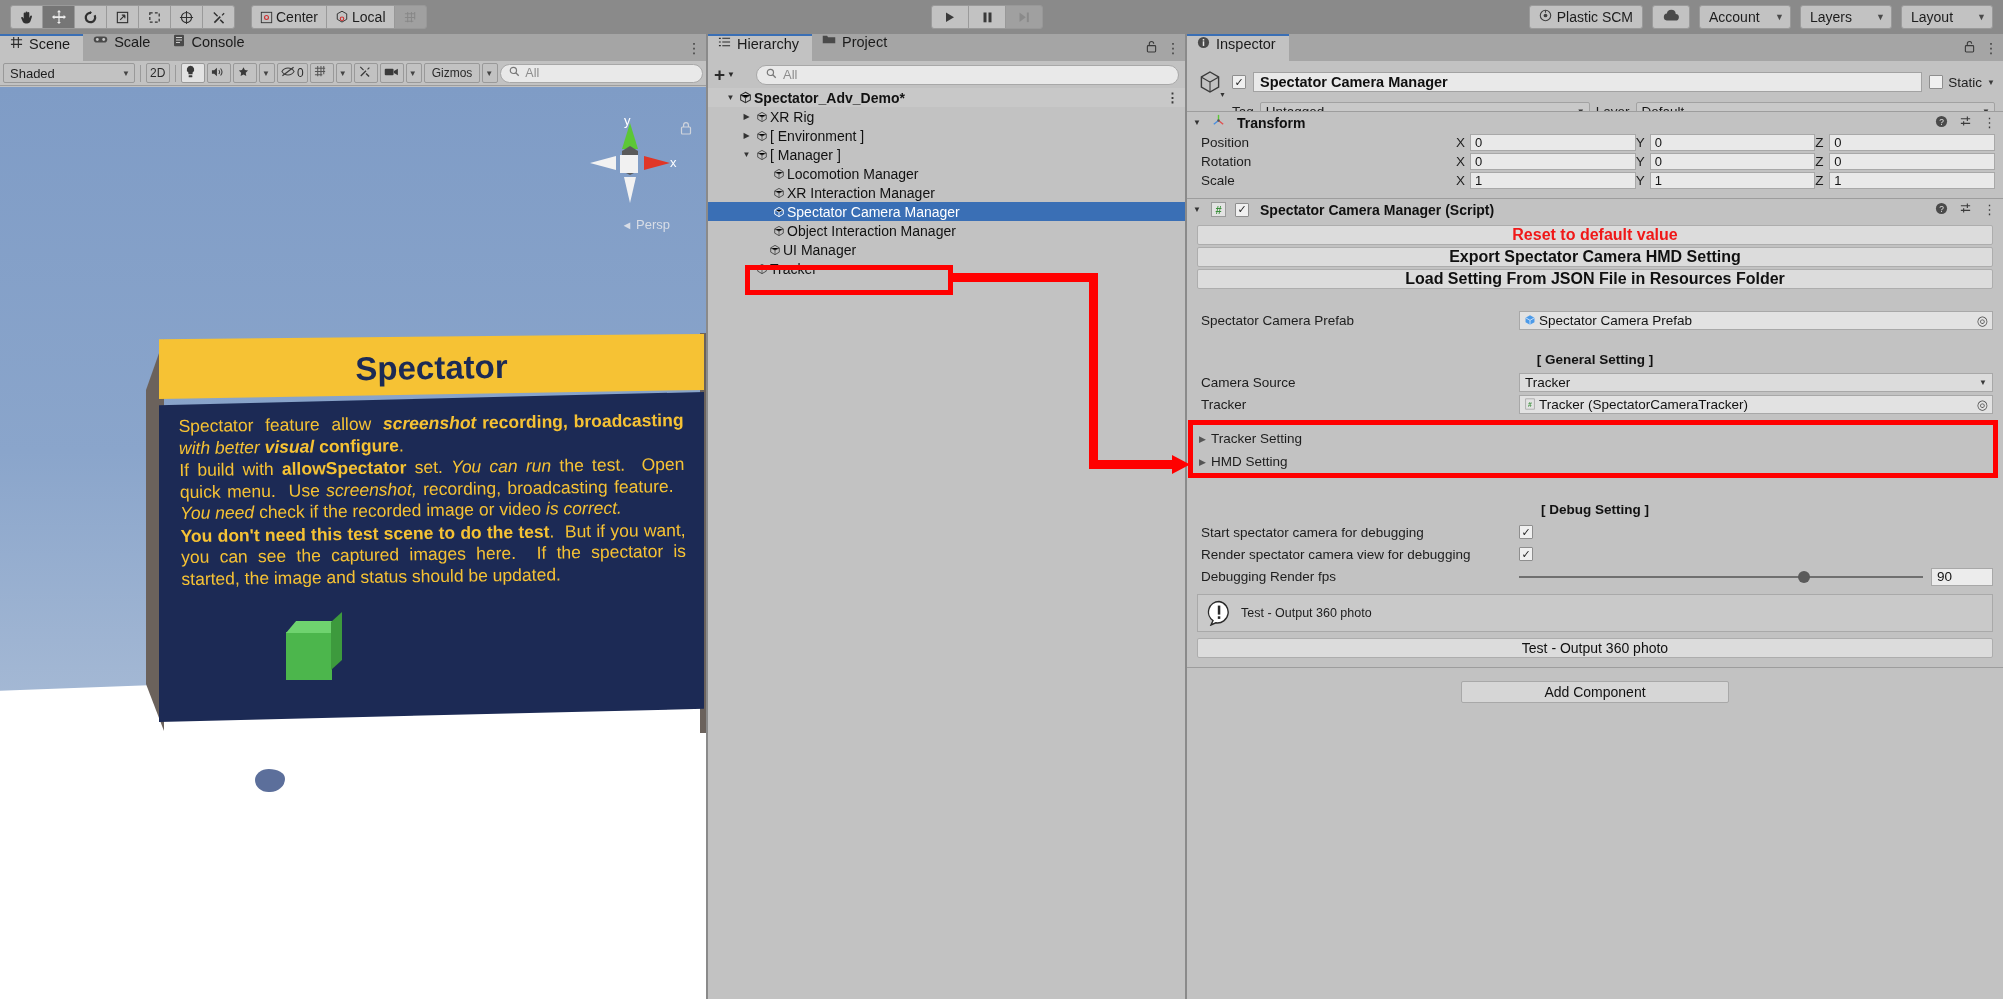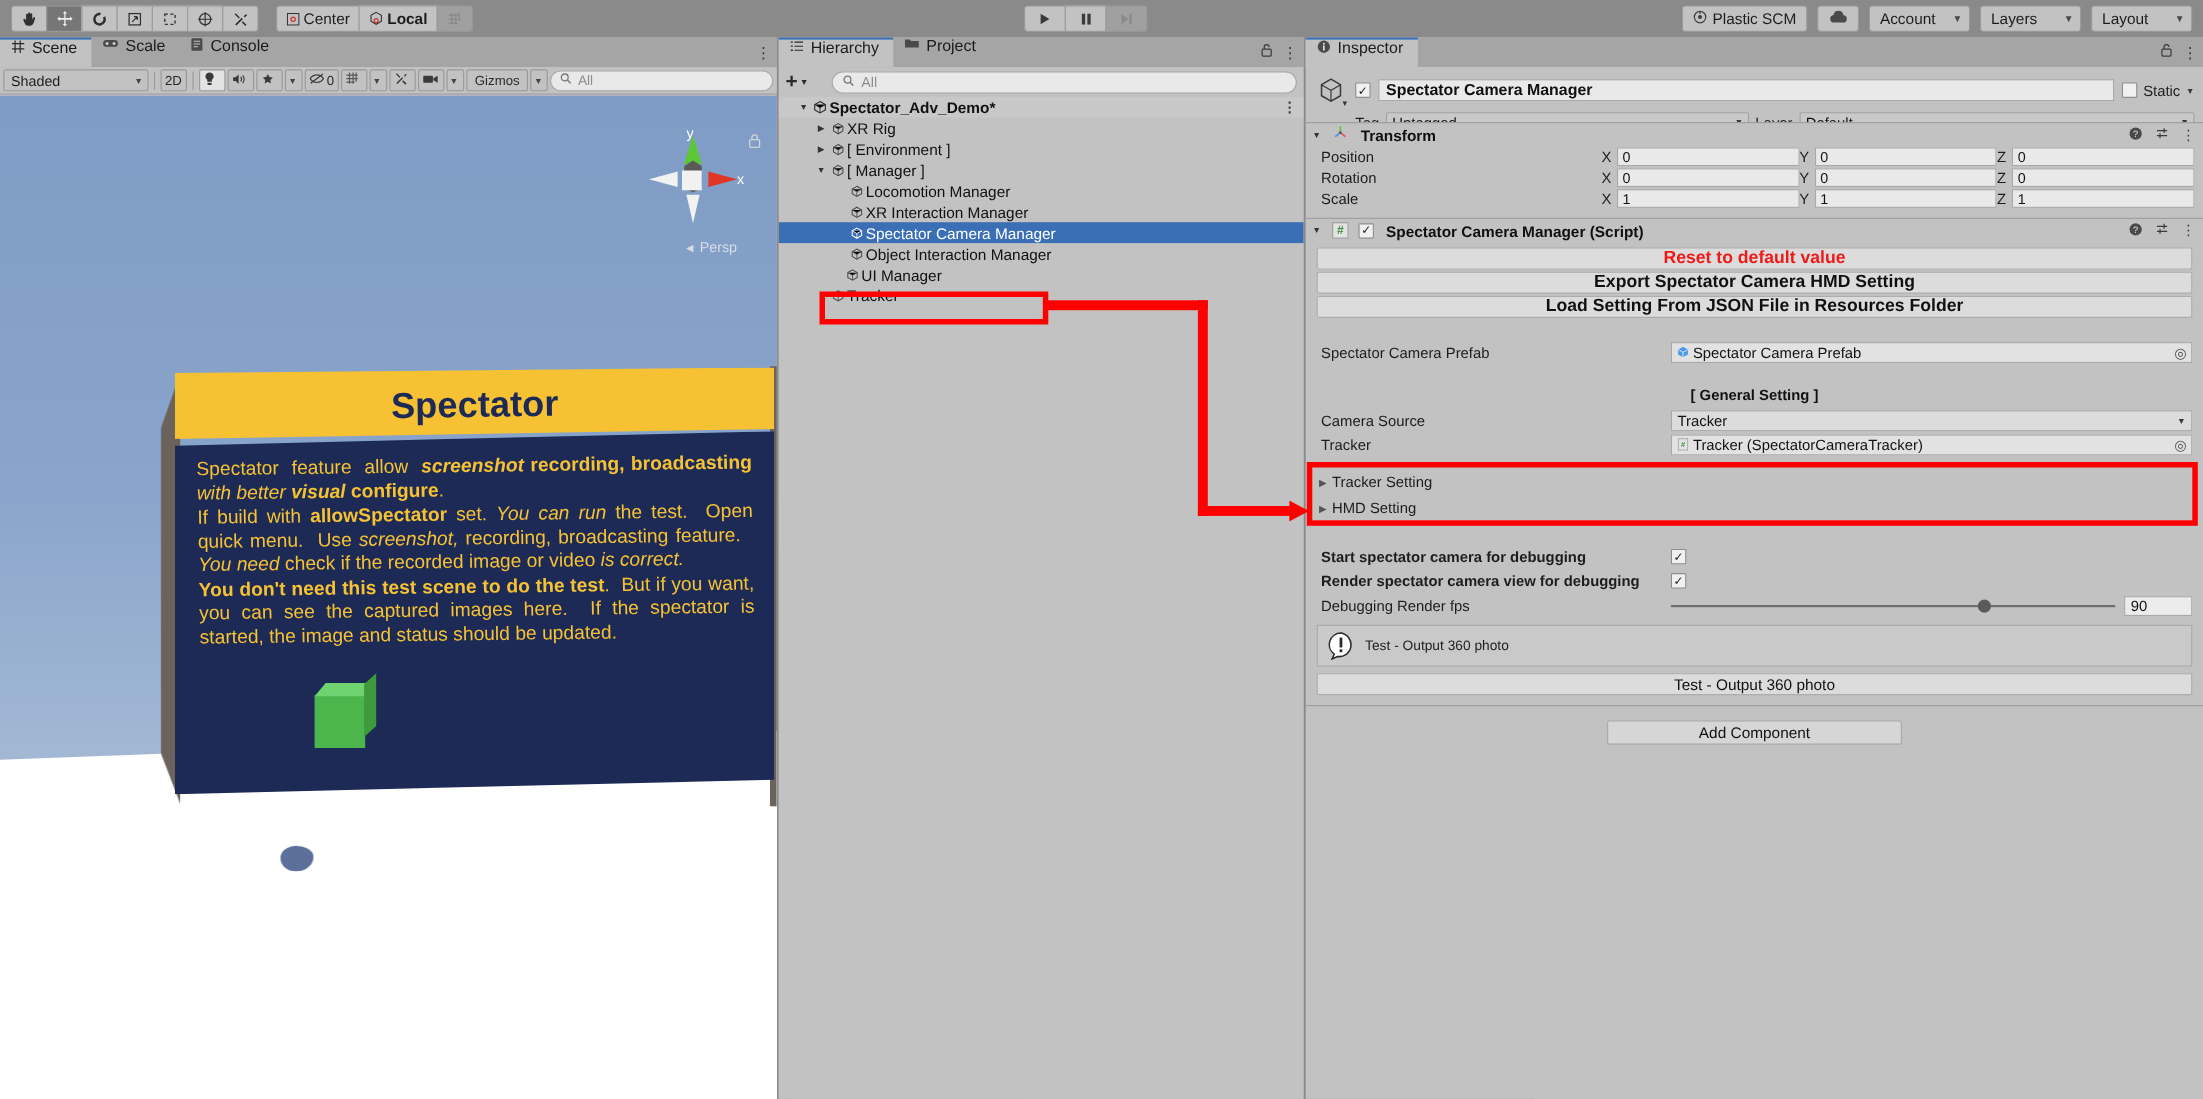--- a/index.html
+++ b/index.html
@@ -268,21 +268,21 @@
   .drop-row .dctl {
     flex: 1; height: 19px; background: #dcdcdc; border: 1px solid #a8a8a8;
     display: flex; align-items: center; justify-content: space-between;
     padding: 0 5px; font-size: 13.5px; color: #121212;
   }
 
   .fold-row { height: 23px; display: flex; align-items: center; padding-left: 12px; font-size: 13.5px; color: #1d1d1d; gap: 5px; }
   .fold-row .fa { font-size: 9px; color: #555; }
 
   .chk-row { height: 22px; display: flex; align-items: center; padding: 0 10px 0 14px; font-size: 13.5px; color: #1d1d1d; }
-  .chk-row .clabel { width: 318px; flex: 0 0 318px; font-weight: bold; }
+  .chk-row .clabel { width: 318px; flex: 0 0 318px; }
 
   .slider-row { height: 23px; display: flex; align-items: center; padding: 0 10px 0 14px; font-size: 13.5px; color: #1d1d1d; }
   .slider-row .slabel { width: 318px; flex: 0 0 318px; }
   .slider-track { flex: 1; height: 2px; background: #6f6f6f; position: relative; margin-right: 8px; }
   .slider-knob {
     position: absolute; top: -5px; left: 69%; width: 12px; height: 12px;
     background: #5a5a5a; border-radius: 50%;
   }
   .slider-val {
     width: 62px; height: 18px; background: #ececec; border: 1px solid #a8a8a8;
@@ -359,21 +359,21 @@
     </div>
     <div class="gap"></div>
     <div class="tgroup">
       <div class="tbtn first" style="min-width:auto;padding:0 8px;">
         <svg width="13" height="13" viewBox="0 0 16 16">
             <rect x="1.6" y="1.6" width="12.8" height="12.8" fill="none" stroke="#303030" stroke-width="1.1"></rect>
             <circle cx="8" cy="8" r="2.4" fill="none" stroke="#d03030" stroke-width="1.4"></circle>
           </svg>
         <span class="lbl">Center</span>
       </div>
-      <div class="tbtn" style="min-width:auto;padding:4px 8px;font-weight:bold;">
+      <div class="tbtn" style="min-width:auto;padding:4px 8px;">
         <svg width="14" height="14" viewBox="0 0 16 16">
             <path d="M8 1.4l5.4 3v6.2L8 13.8 2.6 10.6V4.4z" fill="none" stroke="#303030" stroke-width="1.1"></path>
             <circle cx="8" cy="10" r="2" fill="none" stroke="#d03030" stroke-width="1.3"></circle>
           </svg>
         <span class="lbl">Local</span>
       </div>
       <div class="tbtn ghost last">
         <svg width="15" height="15" viewBox="0 0 16 16">
             <path d="M2 4h11M2 8h11M2 12h9M5 2v11M9 2v11M12.5 2v8" stroke="#888" stroke-width="1.1"></path>
           </svg>
@@ -966,20 +966,21 @@
       <div class="fold-row">
         <span class="fa">▶</span>
         <span>Tracker Setting</span>
       </div>
       <div class="fold-row">
         <span class="fa">▶</span>
         <span>HMD Setting</span>
       </div>
 
       <div style="height:22px;"></div>
+      <div class="section-center">[ Debug Setting ]</div>
 
       <div class="chk-row">
         <span class="clabel">Start spectator camera for debugging</span>
         <span class="cbx">✓</span>
       </div>
       <div class="chk-row">
         <span class="clabel">Render spectator camera view for debugging</span>
         <span class="cbx">✓</span>
       </div>
 

